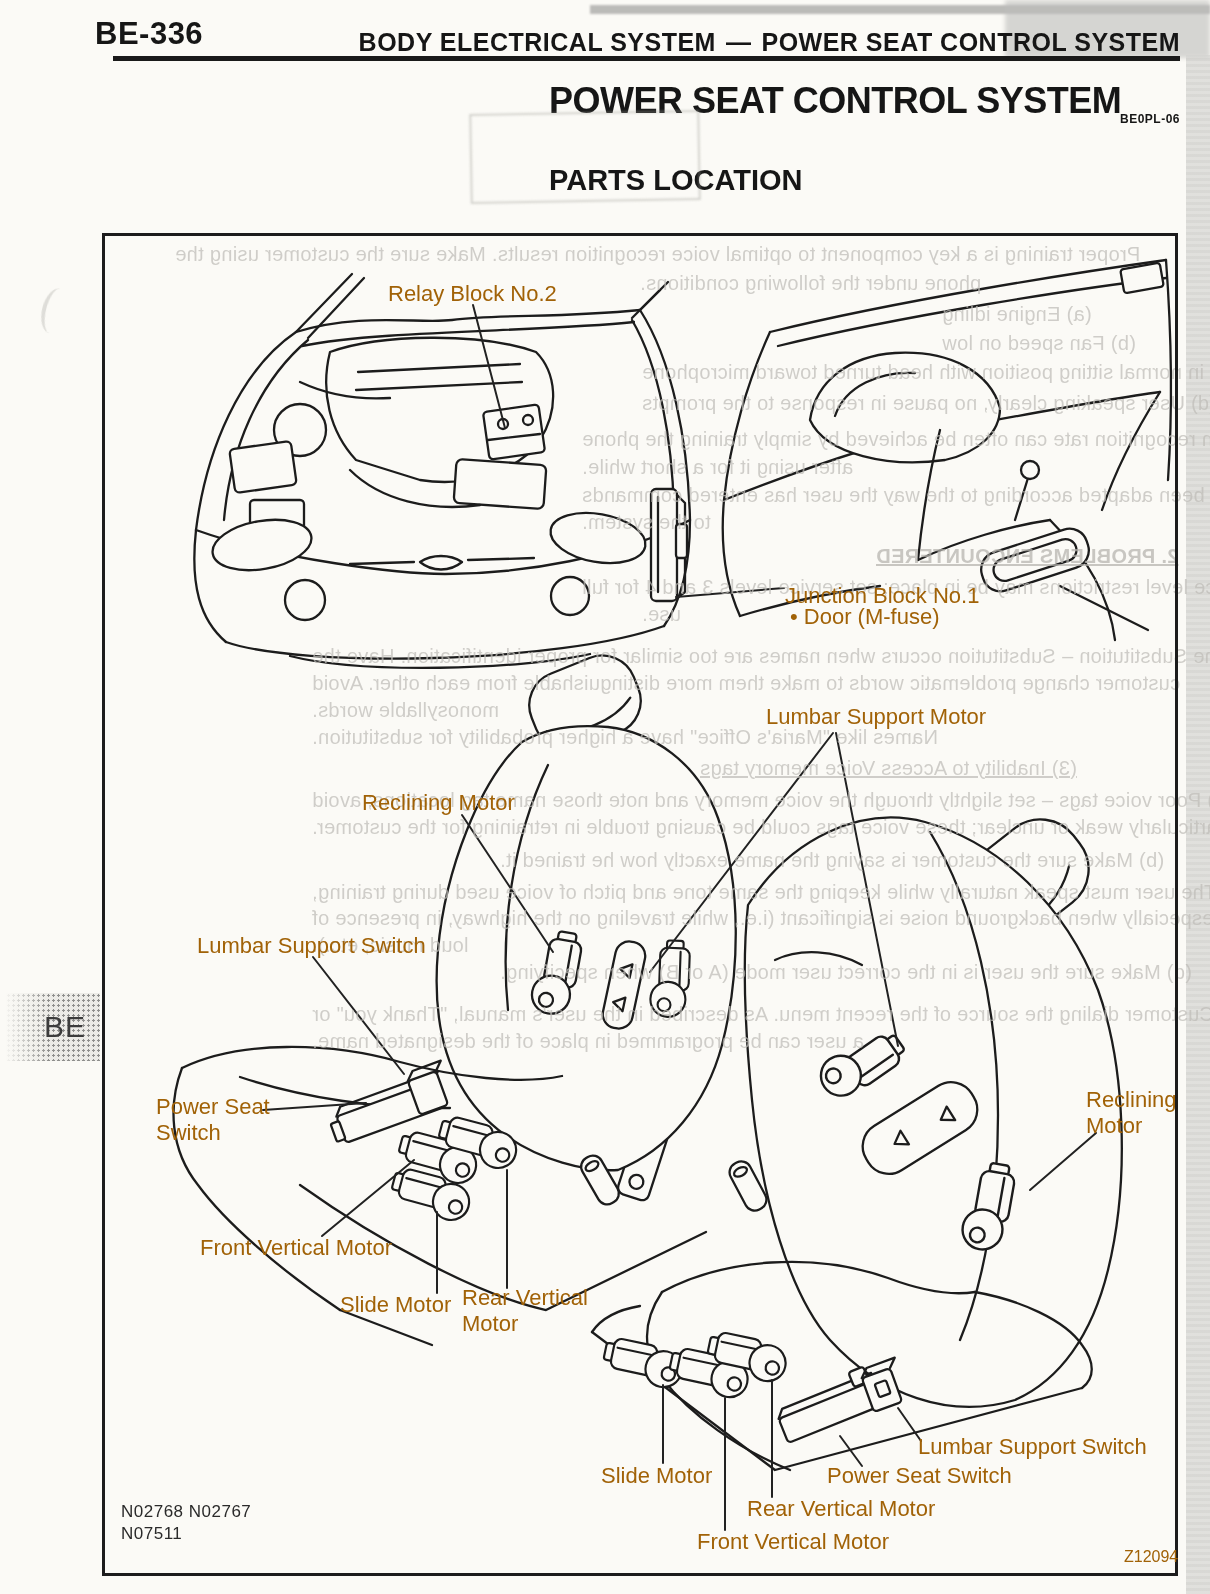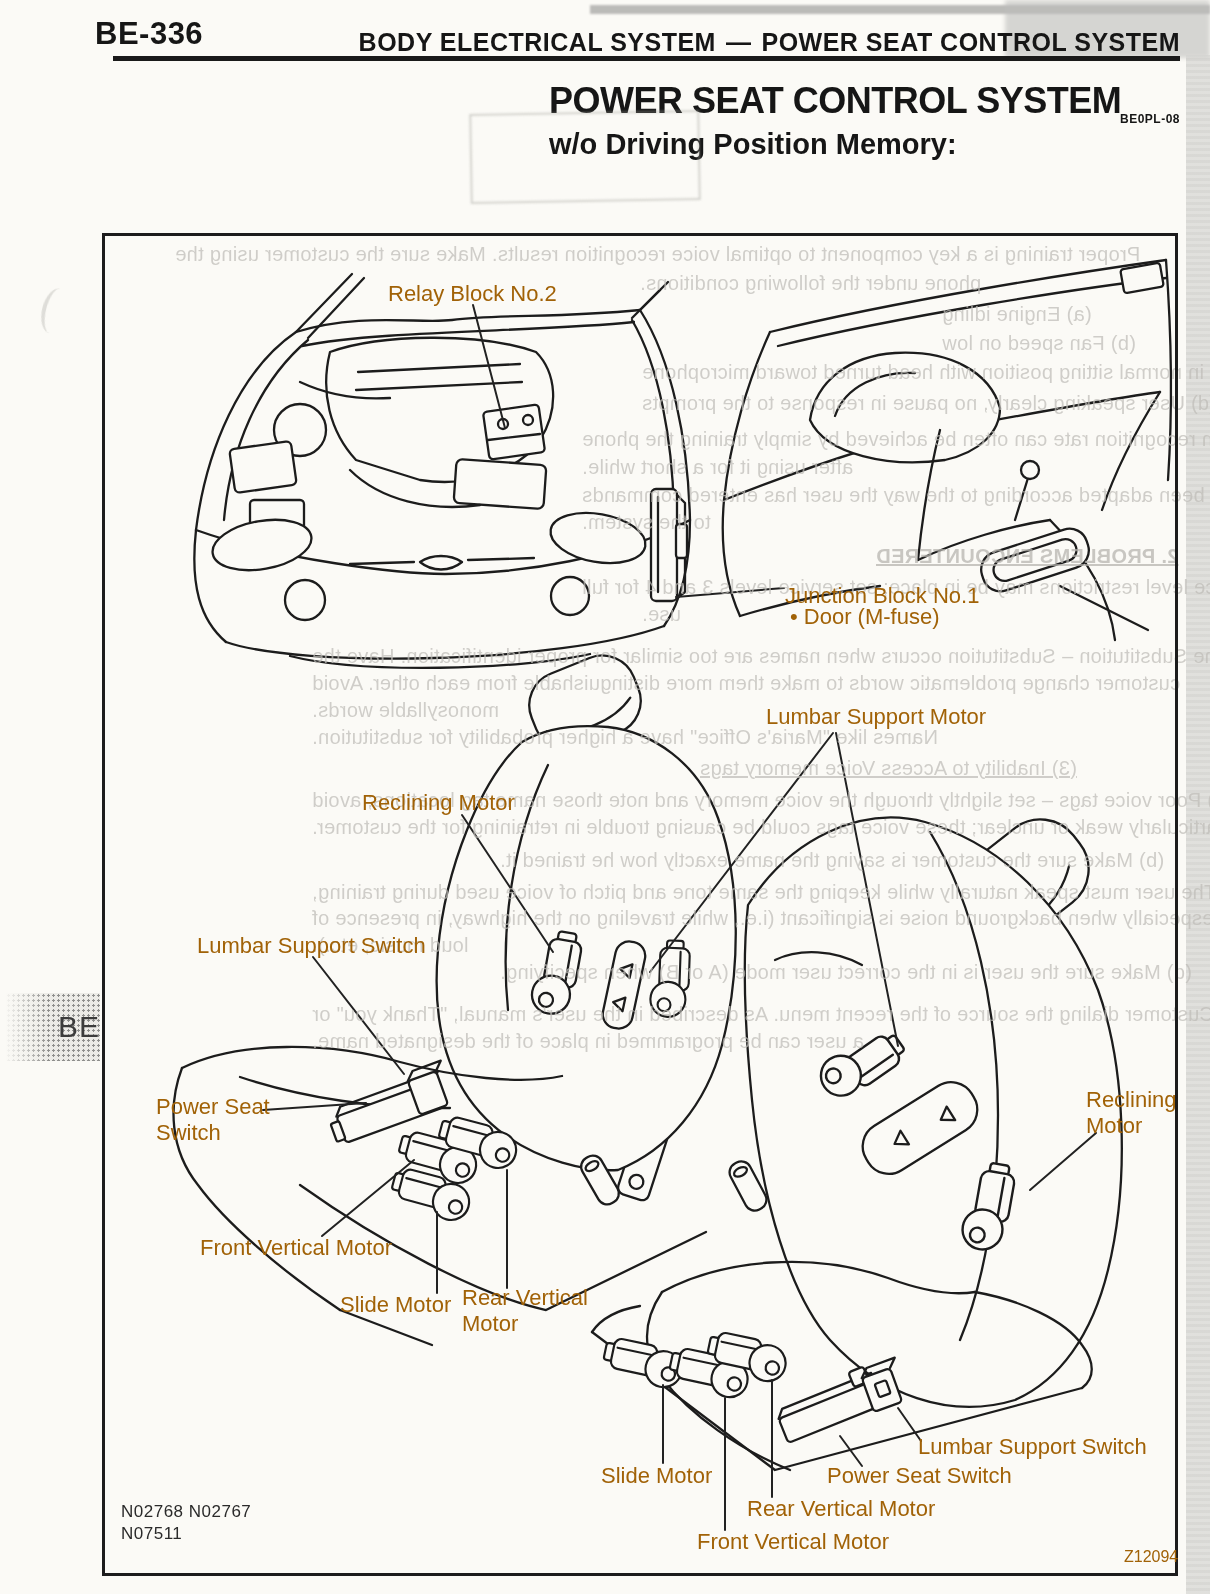--- a/index.html
+++ b/index.html
@@ -40,21 +40,21 @@
   .margin-mark{width:22px;height:46px;border-left:4px solid #d3d2cd;border-radius:50%;transform:rotate(14deg);opacity:.7;filter:blur(.5px);}
   
   .be-tab{
     width:94px;height:68px;
     background:
       linear-gradient(90deg, rgba(251,250,246,.95), rgba(251,250,246,0) 45%),
       radial-gradient(circle,#8e8e8c 1.1px, rgba(0,0,0,0) 1.3px);
     background-size:100% 100%,5px 5px;
     background-color:#ecebe7;
     display:flex;align-items:center;justify-content:flex-end;
-    padding-right:0;box-sizing:border-box;
+    padding-right:14px;box-sizing:border-box;
     font-size:30px;color:#3c3c3c;letter-spacing:1px;
   }
   svg.art{position:absolute;left:0;top:0;pointer-events:none;}
 </style>
 </head>
 <body>
 
 <div class="page">
 
   <div class="abs scan-top" style="left:590px;top:5px;width:620px;height:9px;"></div>
@@ -62,22 +62,22 @@
   <div class="abs scan-band" style="left:1186px;top:55px;width:24px;height:1539px;"></div>
   <div class="abs margin-mark" style="left:42px;top:288px;"></div>
 
   <div class="abs page-num" style="left:95px;top:16px;">BE-336</div>
   <div class="abs running-head" style="left:113px;top:28px;">
     <span>BODY ELECTRICAL SYSTEM</span><span class="sep">—</span><span style="font-weight:600;">POWER SEAT CONTROL SYSTEM</span>
   </div>
   <div class="abs head-rule" style="left:113px;top:56px;"></div>
 
   <div class="abs title-main" style="left:549px;top:80px;">POWER SEAT CONTROL SYSTEM</div>
-  <div class="abs title-code" style="left:1120px;top:112px;">BE0PL-08</div>
-  <div class="abs title-sub" style="left:549px;top:128px;">w/o Driving Position Memory:</div>
+  <div class="abs title-code" style="left:1120px;top:112px;">BE0PL-06</div>
+  <div class="abs title-sub" style="left:549px;top:164px;">PARTS LOCATION</div>
 
   <div class="abs ghost-box" style="left:470px;top:112px;width:226px;height:86px;"></div>
 
   <svg class="art" width="1210" height="1594" viewBox="0 0 1210 1594">
     <defs>
       <g id="motor">
         <rect x="-46" y="-9" width="10" height="18" rx="3"></rect>
         <rect x="-38" y="-16" width="46" height="32" rx="8"></rect>
         <path d="M -34 -6 L 4 -6"></path>
         <circle cx="18" cy="6" r="19"></circle>

